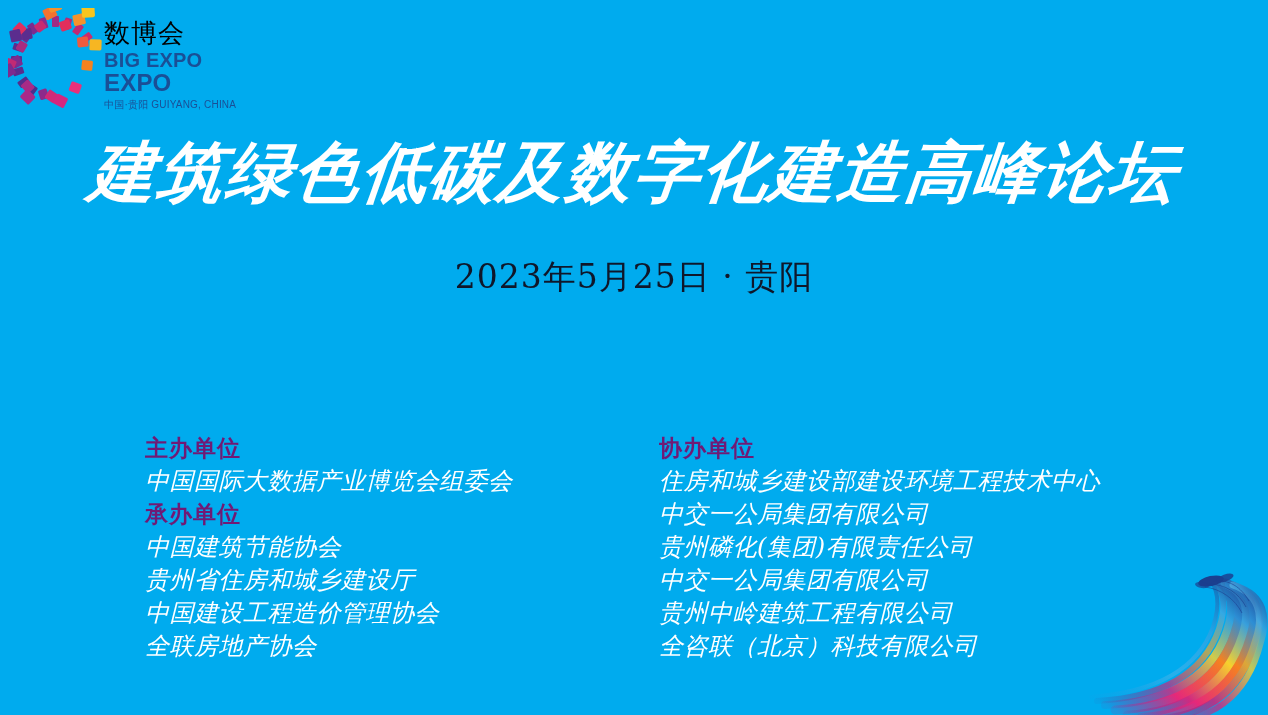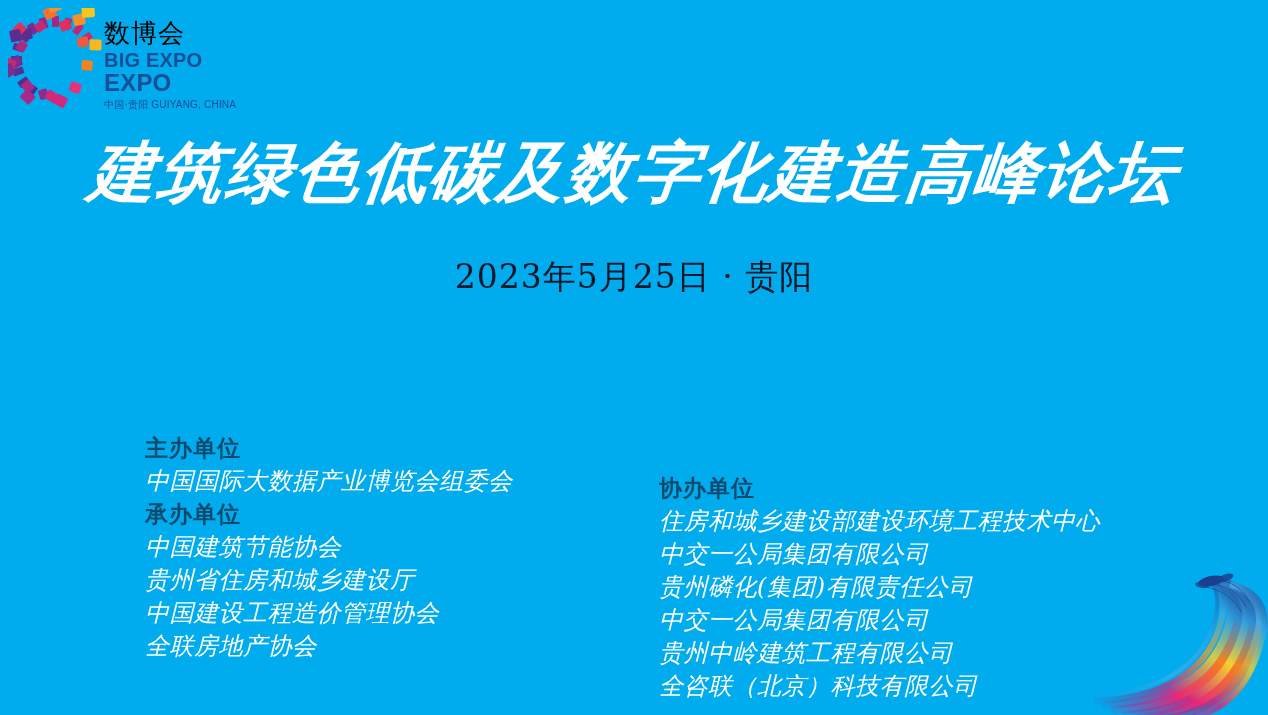--- a/index.html
+++ b/index.html
@@ -117,28 +117,28 @@
     left: 0;
     top: 432px;
     width: 1268px;
     height: 230px;
   }
   .org-col {
     position: absolute;
     top: 0;
   }
   #col-left  { left: 145px; width: 500px; }
-  #col-right { left: 659px; width: 560px; margin-top: 40px; }
+  #col-right { left: 659px; width: 560px; }
 
   .org-head {
     font-family: "Liberation Sans", sans-serif;
     font-weight: bold;
     font-size: 23px;
     line-height: 33px;
-    color: #0c4a6e;
+    color: #701a75;
     letter-spacing: 1px;
     white-space: nowrap;
   }
   .org-item {
     font-family: "DejaVu Serif", serif;
     font-style: italic;
     font-size: 24px;
     line-height: 33px;
     color: #ffffff;
     letter-spacing: 0.5px;

